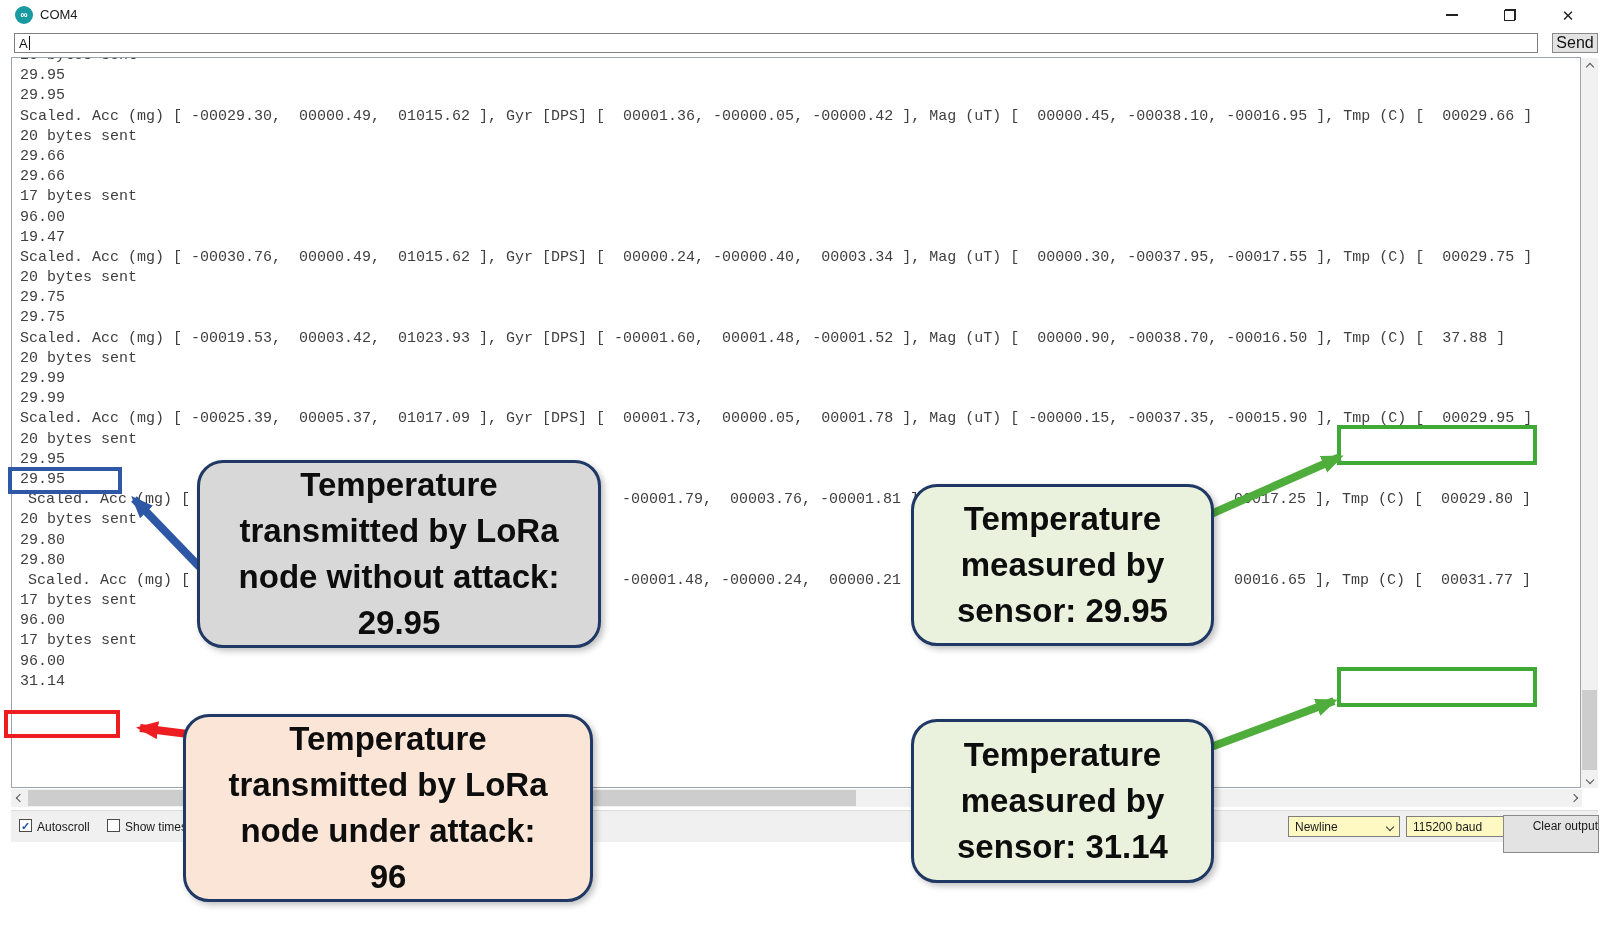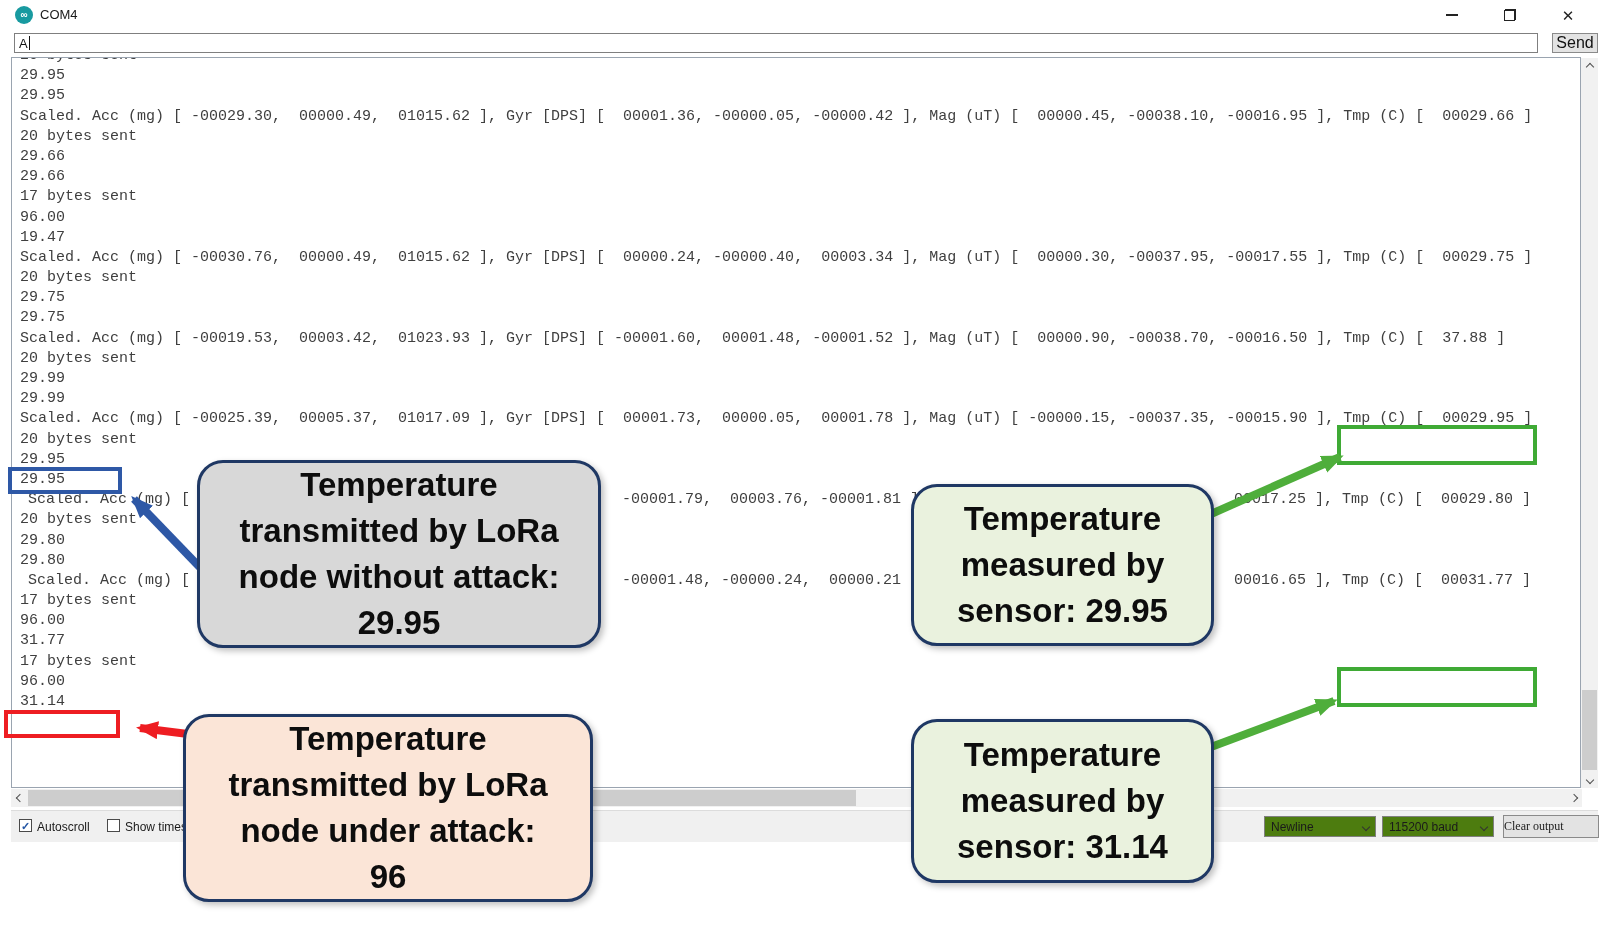--- a/index.html
+++ b/index.html
@@ -46,25 +46,25 @@
   .chev.right { transform:rotate(225deg); }
   .chev.up    { transform:rotate(135deg); }
   .chev.down  { transform:rotate(-45deg); }
 
   
   .statusbar { position:absolute; left:11px; top:810px; width:1587px; height:32px; background:#f0f0f0;
                border-top:1px solid #dcdcdc; font-size:12px; color:#1a1a1a; }
   .cb { position:absolute; top:8px; width:13px; height:13px; background:#fff; border:1px solid #4a4a4a;
         font-size:11px; line-height:12px; text-align:center; color:#2456a4; font-weight:bold; }
   .cb-label { position:absolute; top:9px; white-space:nowrap; }
-  .combo { position:absolute; top:5px; height:21px; background:#4d7c0f; border:1px solid #7f7f7f;
-           display:flex; align-items:center; justify-content:space-between; padding:0 6px; }
+  .combo { position:absolute; top:5px; height:21px; background:#fef9c3; border:1px solid #7f7f7f;
+           display:flex; align-items:center; justify-content:space-between; padding:0 6px;margin-left:24px; }
   .combo .chev { border-color:#333; }
-  .clear-btn { position:absolute; top:4px; left:1492px; width:96px; height:23px; background:#e3e3e3;
-               border:1px solid #8a8a8a; text-align:left; line-height:21px;font-family:Liberation Serif, serif; }
+  .clear-btn { position:absolute; top:4px; left:1492px; width:96px; height:38px; background:#e3e3e3;
+               border:1px solid #8a8a8a; text-align:right; line-height:21px; }
 
   
   .hl { position:absolute; background:transparent; }
   .hl-blue  { left:8px;    top:467px; width:114px; height:27px; border:4px solid #2e58a6; }
   .hl-red   { left:4px;    top:710px; width:116px; height:28px; border:4px solid #ee1d22; }
   .hl-grn1  { left:1337px; top:425px; width:200px; height:40px; border:4px solid #3faa35; }
   .hl-grn2  { left:1337px; top:667px; width:200px; height:40px; border:4px solid #3faa35; }
 
   .arrows { position:absolute; left:0; top:0; width:1600px; height:926px; pointer-events:none; z-index:5; }
 
@@ -126,21 +126,20 @@
         <div class="cline">20 bytes sent</div>
         <div class="cline">29.95</div>
         <div class="cline">29.95</div>
         <div class="cline"><span class="cseg" style="left: 8px;">Scaled. Acc (mg) [ </span><span class="cseg" style="left: 602px;">-00001.79,  00003.76, -00001.81 ], </span><span class="cseg" style="left: 1214px;">00017.25 ], Tmp (C) [  00029.80 ]</span></div>
         <div class="cline">20 bytes sent</div>
         <div class="cline">29.80</div>
         <div class="cline">29.80</div>
         <div class="cline"><span class="cseg" style="left: 8px;">Scaled. Acc (mg) [ </span><span class="cseg" style="left: 602px;">-00001.48, -00000.24,  00000.21 ], </span><span class="cseg" style="left: 1214px;">00016.65 ], Tmp (C) [  00031.77 ]</span></div>
         <div class="cline">17 bytes sent</div>
         <div class="cline">96.00</div>
-        <div class="cline">31.77</div>
         <div class="cline">17 bytes sent</div>
         <div class="cline">96.00</div>
         <div class="cline">31.14</div>
       </div>
   </div>
 
   <div class="vscroll">
     <div class="sbtn" style="left:0;top:0;">
         <span class="chev up"></span>
       </div>

